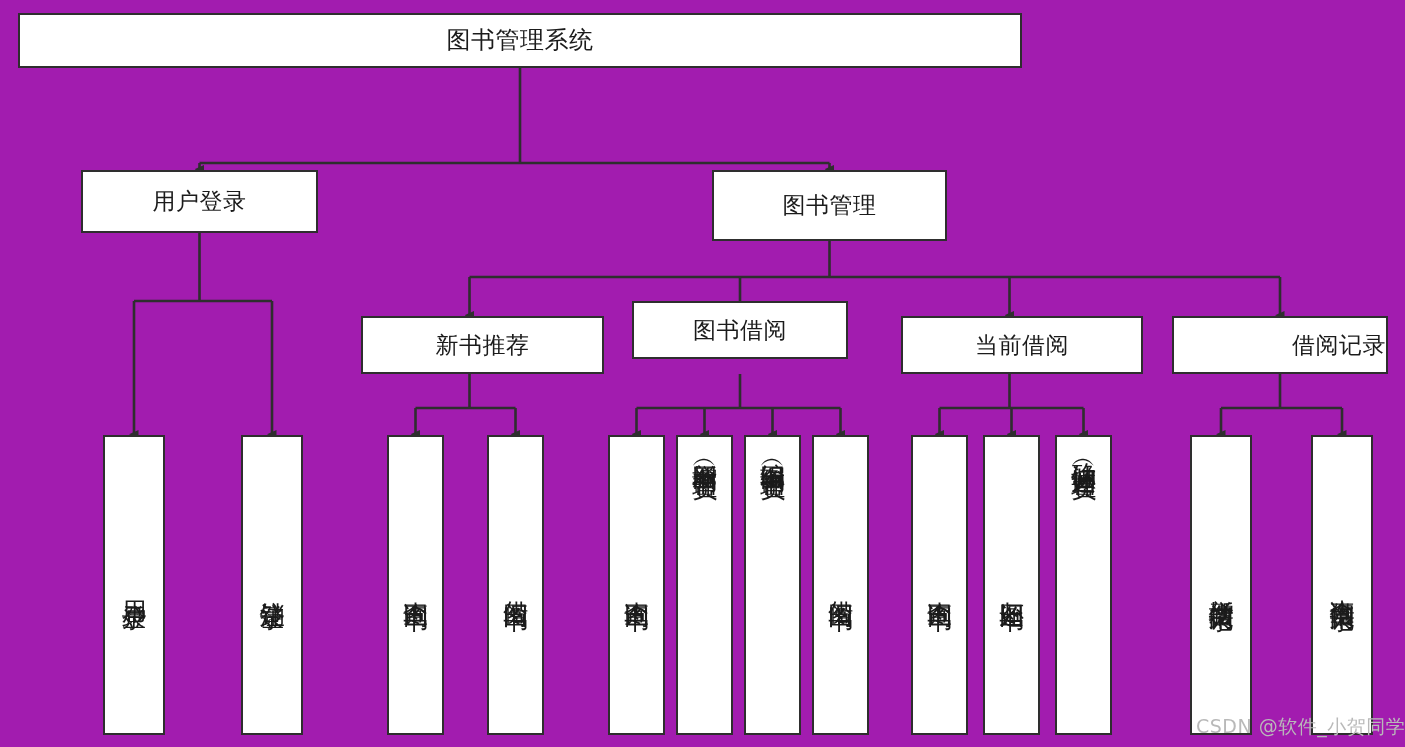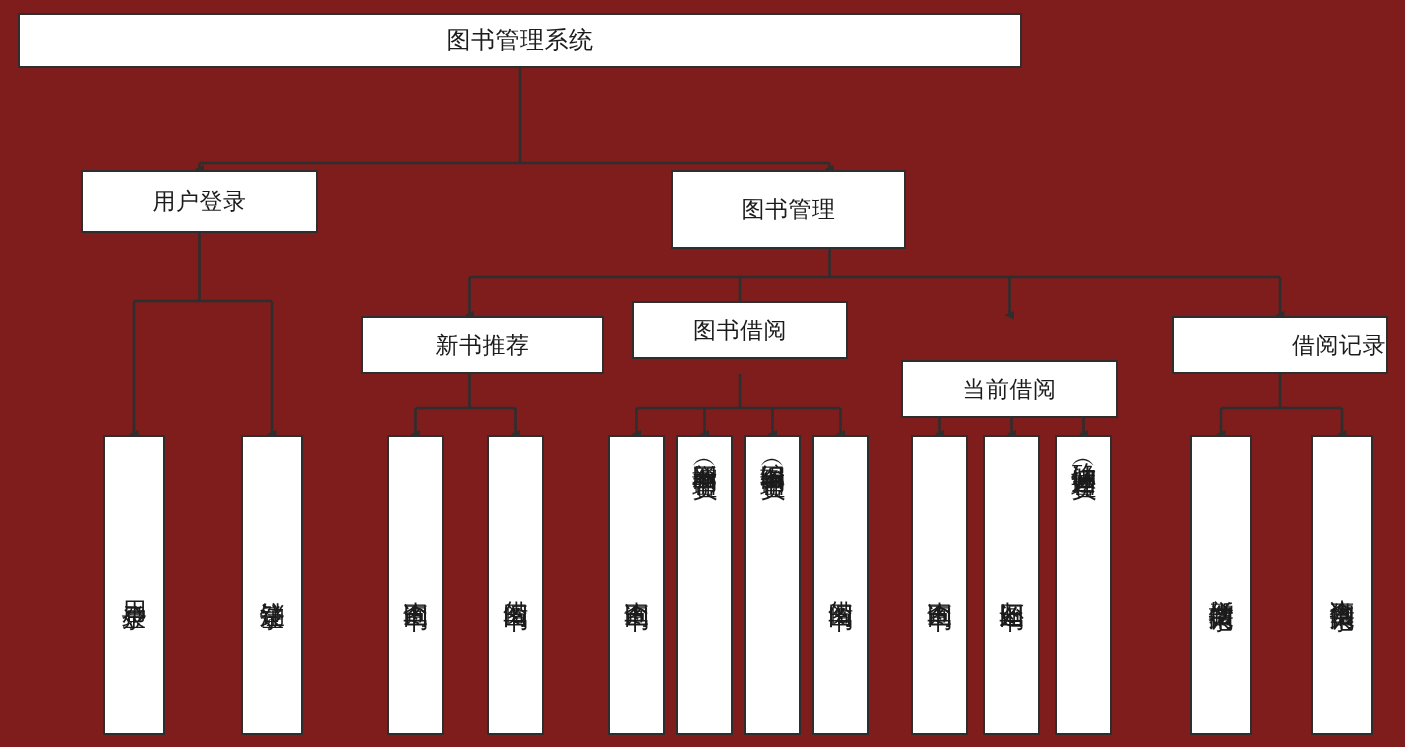--- a/index.html
+++ b/index.html
@@ -7,21 +7,21 @@
     padding: 0;
     background: #ffffff;
   }
   body {
     font-family: "DejaVu Sans", "Liberation Sans", sans-serif;
   }
   #canvas {
     position: relative;
     width: 1405px;
     height: 747px;
-    background: #7f1d1d;
+    background: #a21caf;
     overflow: hidden;
   }
   svg.edges {
     position: absolute;
     left: 0;
     top: 0;
     width: 1405px;
     height: 747px;
     pointer-events: none;
   }
@@ -122,30 +122,30 @@
       </g>
   </svg>
 
   <div id="nodes">
       <div class="node horiz root" style="left: 18px; top: 13px; width: 1004px; height: 55px;">
         <span class="label">图书管理系统</span>
       </div>
       <div class="node horiz" style="left: 81px; top: 170px; width: 237px; height: 63px;">
         <span class="label">用户登录</span>
       </div>
-      <div class="node horiz" style="left: 671px; top: 170px; width: 235px; height: 79px;">
+      <div class="node horiz" style="left: 712px; top: 170px; width: 235px; height: 71px;">
         <span class="label">图书管理</span>
       </div>
       <div class="node horiz" style="left: 361px; top: 316px; width: 243px; height: 58px;">
         <span class="label">新书推荐</span>
       </div>
       <div class="node horiz" style="left: 632px; top: 301px; width: 216px; height: 58px;">
         <span class="label">图书借阅</span>
       </div>
-      <div class="node horiz" style="left: 901px; top: 316px; width: 217px; height: 58px; margin-top: 44px;">
+      <div class="node horiz" style="left: 901px; top: 316px; width: 242px; height: 58px;">
         <span class="label">当前借阅</span>
       </div>
       <div class="node horiz" style="left: 1172px; top: 316px; width: 216px; height: 58px; justify-content: flex-end;">
         <span class="label">借阅记录</span>
       </div>
       <div class="node vert" style="left: 103px; top: 435px; width: 62px; height: 300px;">
         <span class="label">用户登录</span>
       </div>
       <div class="node vert" style="left: 241px; top: 435px; width: 62px; height: 300px;">
         <span class="label">注销登录</span>
@@ -178,13 +178,14 @@
         <span class="label">确认归还（管理员）</span>
       </div>
       <div class="node vert" style="left: 1190px; top: 435px; width: 62px; height: 300px;">
         <span class="label">新增借阅记录</span>
       </div>
       <div class="node vert" style="left: 1311px; top: 435px; width: 62px; height: 300px;">
         <span class="label">查询借阅记录</span>
       </div>
     </div>
 
+  <div class="watermark" style="left: 1196px; top: 714px;">CSDN @软件_小贺同学</div>
 </div>
 
 </body></html>

